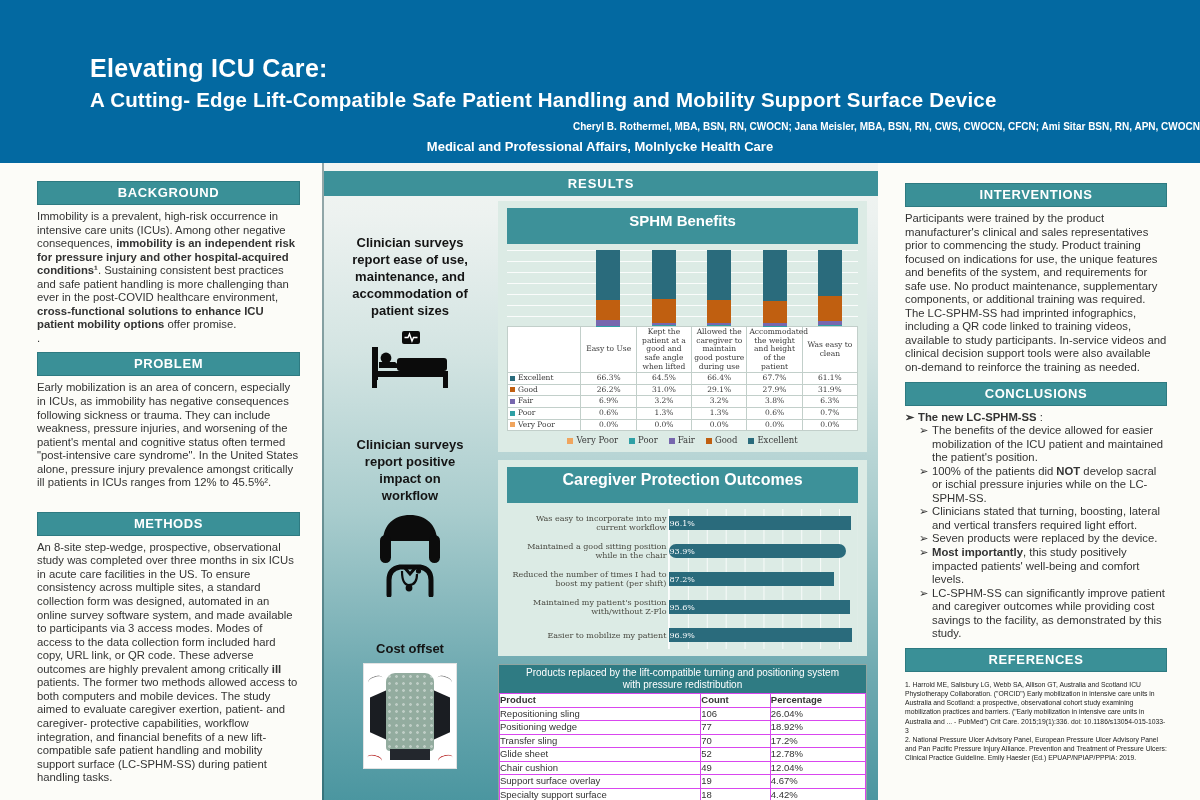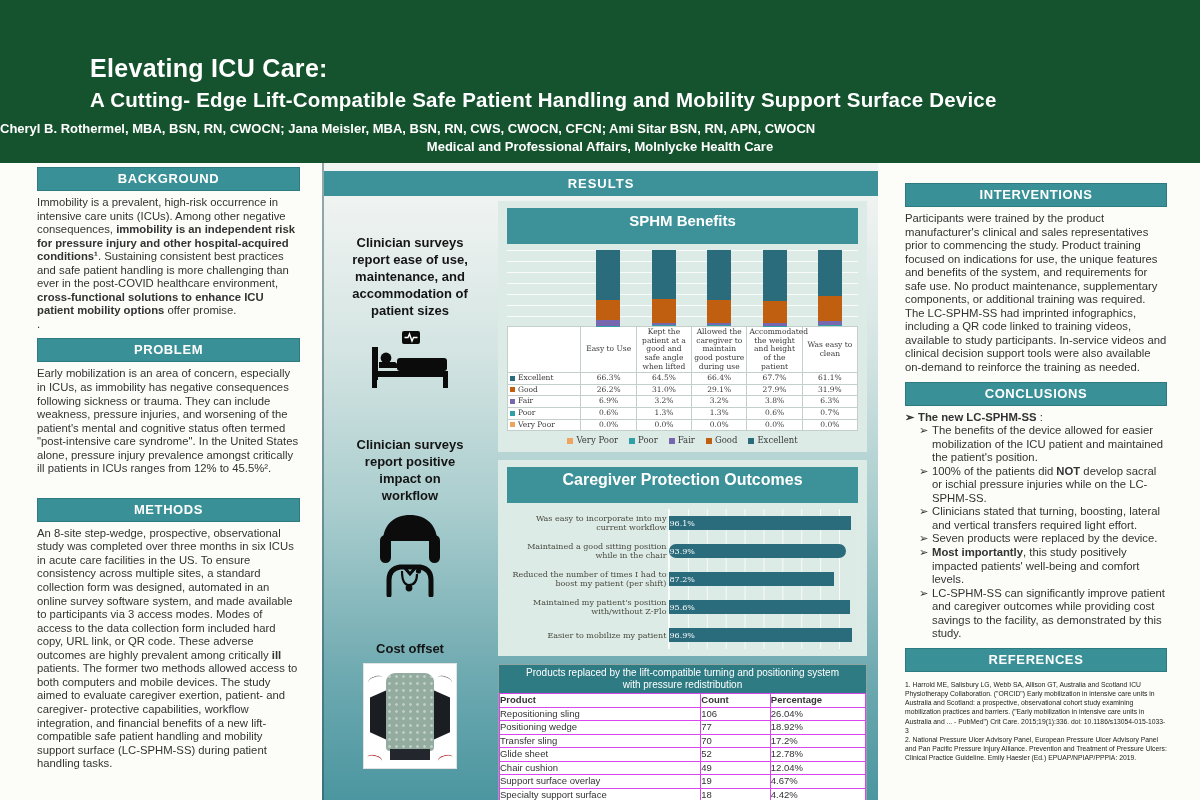--- a/index.html
+++ b/index.html
@@ -1,22 +1,22 @@
 <!DOCTYPE html>
 <html><head>
 <meta charset="utf-8">
 <style>
   html,body{margin:0;padding:0;}
   body{width:1200px;height:800px;position:relative;overflow:hidden;background:#fff;
        font-family:"Liberation Sans",sans-serif;}
   
-  .header{position:absolute;left:0;top:0;width:1200px;height:163px;background:#14532d;color:#fff;}
+  .header{position:absolute;left:0;top:0;width:1200px;height:163px;background:#0369a1;color:#fff;}
   .t1{position:absolute;left:90px;top:54px;font-size:25px;font-weight:bold;letter-spacing:.3px;}
   .t2{position:absolute;left:90px;top:88px;font-size:20.5px;font-weight:bold;letter-spacing:.2px;}
-  .auth{position:absolute;left:0;top:121px;width:100%;text-align:left;font-size:13px;font-weight:bold;}
+  .auth{position:absolute;left:0;top:121px;width:100%;text-align:right;font-size:10px;font-weight:bold;}
   .affil{position:absolute;left:0;top:139px;width:100%;text-align:center;font-size:13px;font-weight:bold;}
   
   .col-left{position:absolute;left:0;top:163px;width:322px;height:637px;background:#fcfcf8;
             padding:0 22px 0 37px;box-sizing:border-box;}
   .col-right{position:absolute;left:878px;top:163px;width:322px;height:637px;background:#fcfcf8;
             padding:0 33px 0 27px;box-sizing:border-box;}
   .band{background:#3a9097;border:1px solid #2e7a81;color:#fff;font-weight:bold;font-size:13px;
         text-align:center;letter-spacing:.6px;padding:3px 0 4px;}
   .par{font-size:11.3px;line-height:1.2;color:#333;margin-top:5px;}
   
@@ -86,21 +86,21 @@
 <body>
 
 <div class="header">
   <div class="t1">Elevating ICU Care:</div>
   <div class="t2">A Cutting- Edge Lift-Compatible Safe Patient Handling and Mobility Support Surface Device</div>
   <div class="auth">Cheryl B. Rothermel, MBA, BSN, RN, CWOCN; Jana Meisler, MBA, BSN, RN, CWS, CWOCN, CFCN; Ami Sitar BSN, RN, APN, CWOCN</div>
   <div class="affil">Medical and Professional Affairs, Molnlycke Health Care</div>
 </div>
 
 <div class="col-left">
-  <div class="band" style="margin-top:4px">BACKGROUND</div>
+  <div class="band" style="margin-top:18px">BACKGROUND</div>
   <div class="par"><span>Immobility is a prevalent, high-risk occurrence in intensive care units (ICUs). Among other negative consequences, </span><b>immobility is an independent risk for pressure injury and other hospital-acquired conditions¹</b><span>. Sustaining consistent best practices and safe patient handling is more challenging than ever in the post-COVID healthcare environment, </span><b>cross-functional solutions to enhance ICU patient mobility options</b><span> offer promise.<br>.</span></div>
 
   <div class="band" style="margin-top:7px">PROBLEM</div>
   <div class="par"><span>Early mobilization is an area of concern, especially in ICUs, as immobility has negative consequences following sickness or trauma. They can include weakness, pressure injuries, and worsening of the patient's mental and cognitive status often termed "post-intensive care syndrome".  In the United States alone, pressure injury prevalence amongst critically ill patients in ICUs ranges from 12% to 45.5%².</span></div>
 
   <div class="band" style="margin-top:22px">METHODS</div>
   <div class="par"><span>An 8-site step-wedge, prospective, observational study was completed over three months in six ICUs in acute care facilities in the US. To ensure consistency across multiple sites, a standard collection form was designed, automated in an online survey software system, and made available to participants via 3 access modes. Modes of access to the data collection form included hard copy, URL link, or QR code. These adverse outcomes are highly prevalent among critically </span><b>ill</b><span> patients. The former two methods allowed access to both computers and mobile devices. The study aimed to evaluate caregiver exertion, patient- and caregiver- protective capabilities, workflow integration, and financial benefits of a new lift-compatible safe patient handling and mobility support surface (LC-SPHM-SS) during patient handling tasks.</span></div>
 </div>
 
 <div class="card-mid">

